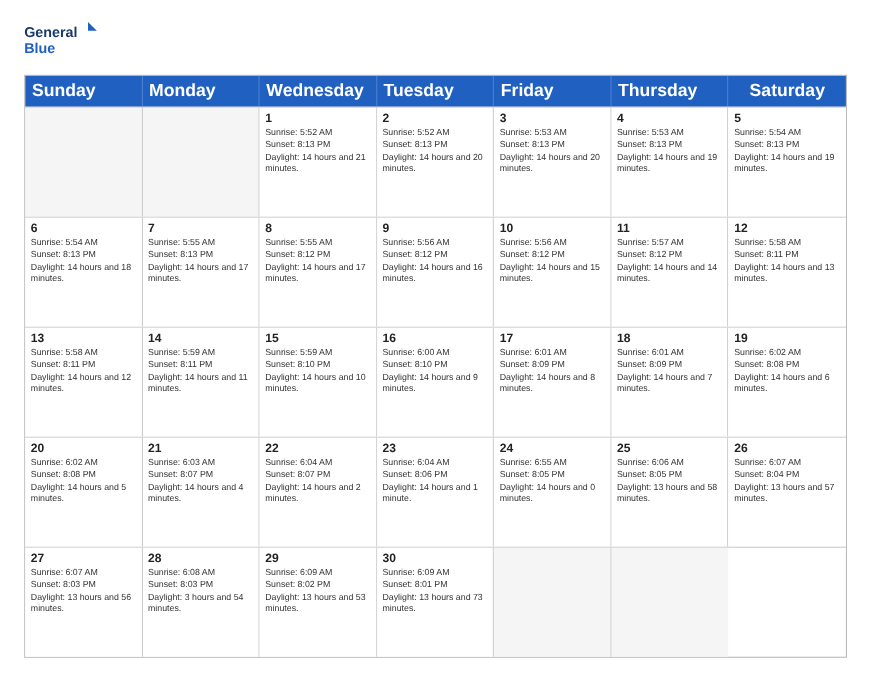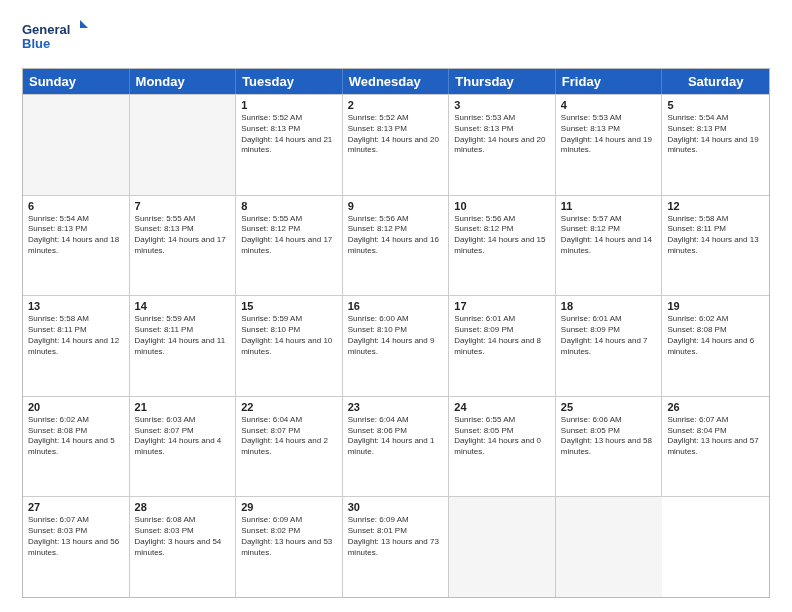--- a/index.html
+++ b/index.html
@@ -48,21 +48,21 @@
       flex-direction: column;
       border: 1px solid #bbb;
     }
     .cal-header-row {
       display: grid;
       grid-template-columns: repeat(7, 1fr);
       background: #2060c0;
     }
     .cal-header-cell {
       color: #fff;
-      font-size: 13px;
+      font-size: 16px;
       font-weight: bold;
       padding: 5px 6px;
       text-align: left;
       border-right: 1px solid #4a80d0;
     }
     .cal-header-cell:last-child { border-right: none; text-align: center; }
     .cal-body {
       flex: 1;
       display: flex;
       flex-direction: column;
@@ -112,24 +112,24 @@
     <div class="title-block">
       <div class="main-title"></div>
       <div class="subtitle"></div>
     </div>
   </div>
 
   <div class="calendar">
     <div class="cal-header-row">
     <div class="cal-header-cell">Sunday</div>
         <div class="cal-header-cell">Monday</div>
+        <div class="cal-header-cell">Wednesday</div>
         <div class="cal-header-cell">Tuesday</div>
-        <div class="cal-header-cell">Wednesday</div>
+        <div class="cal-header-cell">Friday</div>
         <div class="cal-header-cell">Thursday</div>
-        <div class="cal-header-cell">Friday</div>
         <div class="cal-header-cell">Saturday</div>
       </div>
     <div class="cal-body">
     <div class="cal-week">
           <div class="cal-cell empty"></div>
           <div class="cal-cell empty"></div>
           <div class="cal-cell">
             <span class="day-num">1</span>
             <span class="cell-line">Sunrise: 5:52 AM</span>
             <span class="cell-line">Sunset: 8:13 PM</span>

